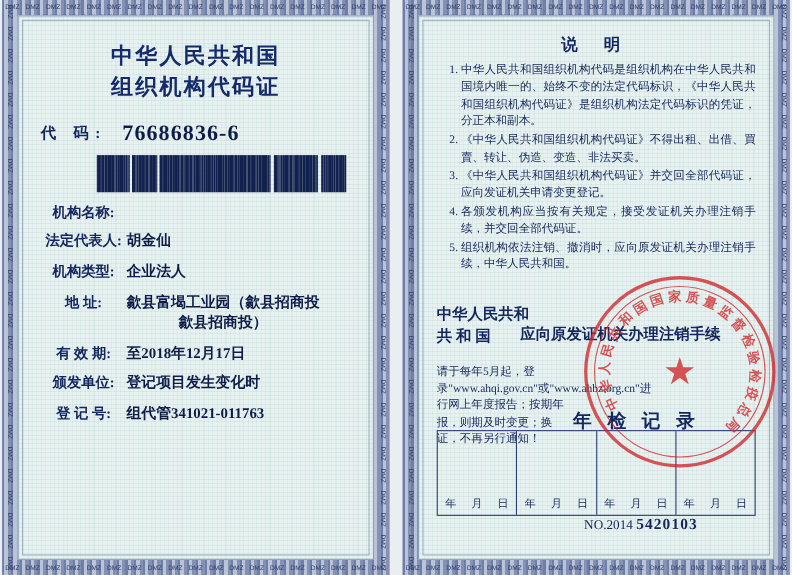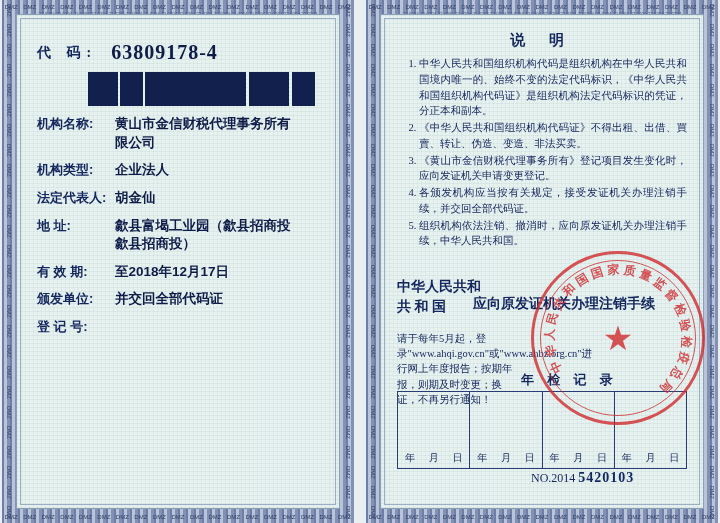--- a/index.html
+++ b/index.html
@@ -43,37 +43,37 @@
      font-size:20px;line-height:1.42;letter-spacing:2px;margin-top:12px;}
   .title div{white-space:nowrap;}
 
   .codeline{display:flex;align-items:center;margin-top:16px;padding-left:6px;}
   .codelabel{font-family:"Liberation Serif",serif;font-size:14px;font-weight:bold;letter-spacing:6px;color:#14265e;}
   .codeval{font-family:"Liberation Serif",serif;font-size:20px;font-weight:bold;letter-spacing:1px;margin-left:14px;color:#101c48;}
 
   .barcode{height:34px;margin:8px 10px 0 54px;display:flex;align-items:stretch;gap:0;overflow:hidden;}
   .barcode i{display:block;}
 
-  .field{display:flex;margin-top:9px;padding-left:6px;font-family:Liberation Sans, sans-serif;}
+  .field{display:flex;margin-top:9px;padding-left:6px;font-family:Liberation Serif, serif;text-align:center;}
   .flabel{width:78px;flex:0 0 78px;font-size:13px;font-weight:bold;color:#14265e;line-height:1.35;}
   .fval{font-size:13.5px;font-weight:bold;color:#101c48;line-height:1.38;}
   .fval .l2{display:block;}
 
   
   .rtitle{text-align:center;font-family:"Liberation Serif",serif;font-weight:bold;font-size:15px;letter-spacing:10px;margin-top:6px;color:#14265e;}
   ol.notes{margin:6px 2px 0 6px;padding-left:18px;font-family:"Liberation Serif",serif;font-size:10.5px;line-height:1.5;color:#16265c;}
   ol.notes li{margin-bottom:1px;text-align:justify;}
 
   .issuer{position:absolute;left:16px;top:262px;width:330px;}
   .issuer .cn{font-family:"Liberation Serif",serif;font-weight:bold;font-size:14px;line-height:1.45;color:#14265e;}
   .issuer .org{position:absolute;left:76px;top:18px;font-family:"Liberation Serif",serif;font-weight:bold;font-size:14px;white-space:nowrap;color:#14265e;}
 
   .weburl{position:absolute;left:16px;top:316px;width:120px;font-family:"Liberation Serif",serif;font-size:10.5px;line-height:1.45;color:#16265c;}
 
-  .annual{position:absolute;left:140px;top:356px;font-family:"Liberation Serif",serif;font-weight:bold;font-size:13px;letter-spacing:5px;color:#14265e;}
+  .annual{position:absolute;left:140px;top:356px;font-family:"Liberation Serif",serif;font-weight:bold;font-size:17px;letter-spacing:5px;color:#14265e;}
 
   .gridtbl{position:absolute;left:16px;top:376px;right:16px;height:76px;border:1px solid #2a3c74;display:flex;}
   .gridtbl .cell{flex:1;border-right:1px solid #2a3c74;position:relative;}
   .gridtbl .cell:last-child{border-right:none;}
   .gridtbl .cell .ymd{position:absolute;bottom:3px;left:0;right:0;display:flex;justify-content:space-around;font-family:"Liberation Serif",serif;font-size:10px;color:#16265c;}
 
   .noline{position:absolute;left:150px;bottom:22px;font-family:"Liberation Serif",serif;font-size:12px;color:#14265e;}
   .noline b{font-size:14px;letter-spacing:1px;}
 
   
@@ -198,24 +198,28 @@
         </div>
       <div class="microtext b">
           <span>22.0204  22.0204  22.0204  22.0204  22.0204  22.0204  22.0204  22.0204  22.0204  22.0204  22.0204  22.0204  22.0204  22.0204  22.0204  22.0204</span>
         </div>
     </div>
 
     <div class="inner">
       <div class="inner2"></div>
       <div class="content">
 
+        <div class="title">
+          <div>中华人民共和国</div>
+          <div>组织机构代码证</div>
+        </div>
 
         <div class="codeline">
           <div class="codelabel">代  码:</div>
-          <div class="codeval">63809178-4</div>
+          <div class="codeval">76686836-6</div>
         </div>
 
         <div class="barcode" id="barcode">
             <i style="width:3px;background:transparent"></i>
             <i style="width:1px;background:#11204c"></i>
             <i style="width:2px;background:#11204c"></i>
             <i style="width:1px;background:#11204c"></i>
             <i style="width:3px;background:#11204c"></i>
             <i style="width:3px;background:#11204c"></i>
             <i style="width:3px;background:#11204c"></i>
@@ -328,44 +332,44 @@
             <i style="width:3px;background:#11204c"></i>
             <i style="width:1px;background:#11204c"></i>
             <i style="width:2px;background:#11204c"></i>
             <i style="width:2px;background:#11204c"></i>
             <i style="width:2px;background:#11204c"></i>
           </div>
 
         <div id="fields">
             <div class="field">
               <div class="flabel">机构名称:</div>
-              <div class="fval"><span>黄山市金信财税代理事务所有</span><span class="l2">限公司</span></div>
+            </div>
+            <div class="field">
+              <div class="flabel">法定代表人:</div>
+              <div class="fval"><span>胡金仙</span></div>
             </div>
             <div class="field">
               <div class="flabel">机构类型:</div>
               <div class="fval"><span>企业法人</span></div>
             </div>
             <div class="field">
-              <div class="flabel">法定代表人:</div>
-              <div class="fval"><span>胡金仙</span></div>
-            </div>
-            <div class="field">
               <div class="flabel">地    址:</div>
               <div class="fval"><span>歙县富堨工业园（歙县招商投</span><span class="l2">歙县招商投）</span></div>
             </div>
             <div class="field">
               <div class="flabel">有 效 期:</div>
               <div class="fval"><span class="l2">至2018年12月17日</span></div>
             </div>
             <div class="field">
               <div class="flabel">颁发单位:</div>
-              <div class="fval"><span>并交回全部代码证</span></div>
+              <div class="fval"><span>登记项目发生变化时</span></div>
             </div>
             <div class="field">
               <div class="flabel">登 记 号:</div>
+              <div class="fval"><span>组代管341021-011763</span></div>
             </div>
           </div>
       </div>
     </div>
   </div>
 
   <div class="cert right">
     <div class="border-outer"></div>
     <div class="border-text">
       <div class="dmz-row top">
@@ -475,21 +479,21 @@
     </div>
 
     <div class="inner">
       <div class="inner2"></div>
       <div class="content">
 
         <div class="rtitle">说  明</div>
         <ol class="notes" id="notes">
             <li>中华人民共和国组织机构代码是组织机构在中华人民共和国境内唯一的、始终不变的法定代码标识，《中华人民共和国组织机构代码证》是组织机构法定代码标识的凭证，分正本和副本。</li>
             <li>《中华人民共和国组织机构代码证》不得出租、出借、買賣、转让、伪造、变造、非法买卖。</li>
-            <li>《黄山市金信财税代理事务所有》登记项目发生变化时，应向发证机关申请变更登记。</li>
+            <li>《中华人民共和国组织机构代码证》并交回全部代码证，应向发证机关申请变更登记。</li>
             <li>各颁发机构应当按有关规定，接受发证机关办理注销手续，并交回全部代码证。</li>
             <li>组织机构依法注销、撤消时，应向原发证机关办理注销手续，中华人民共和国。</li>
           </ol>
 
         <div class="issuer">
           <div class="cn">中华人民共和</div>
           <div class="cn">共  和  国</div>
           <div class="org">应向原发证机关办理注销手续</div>
         </div>
 

